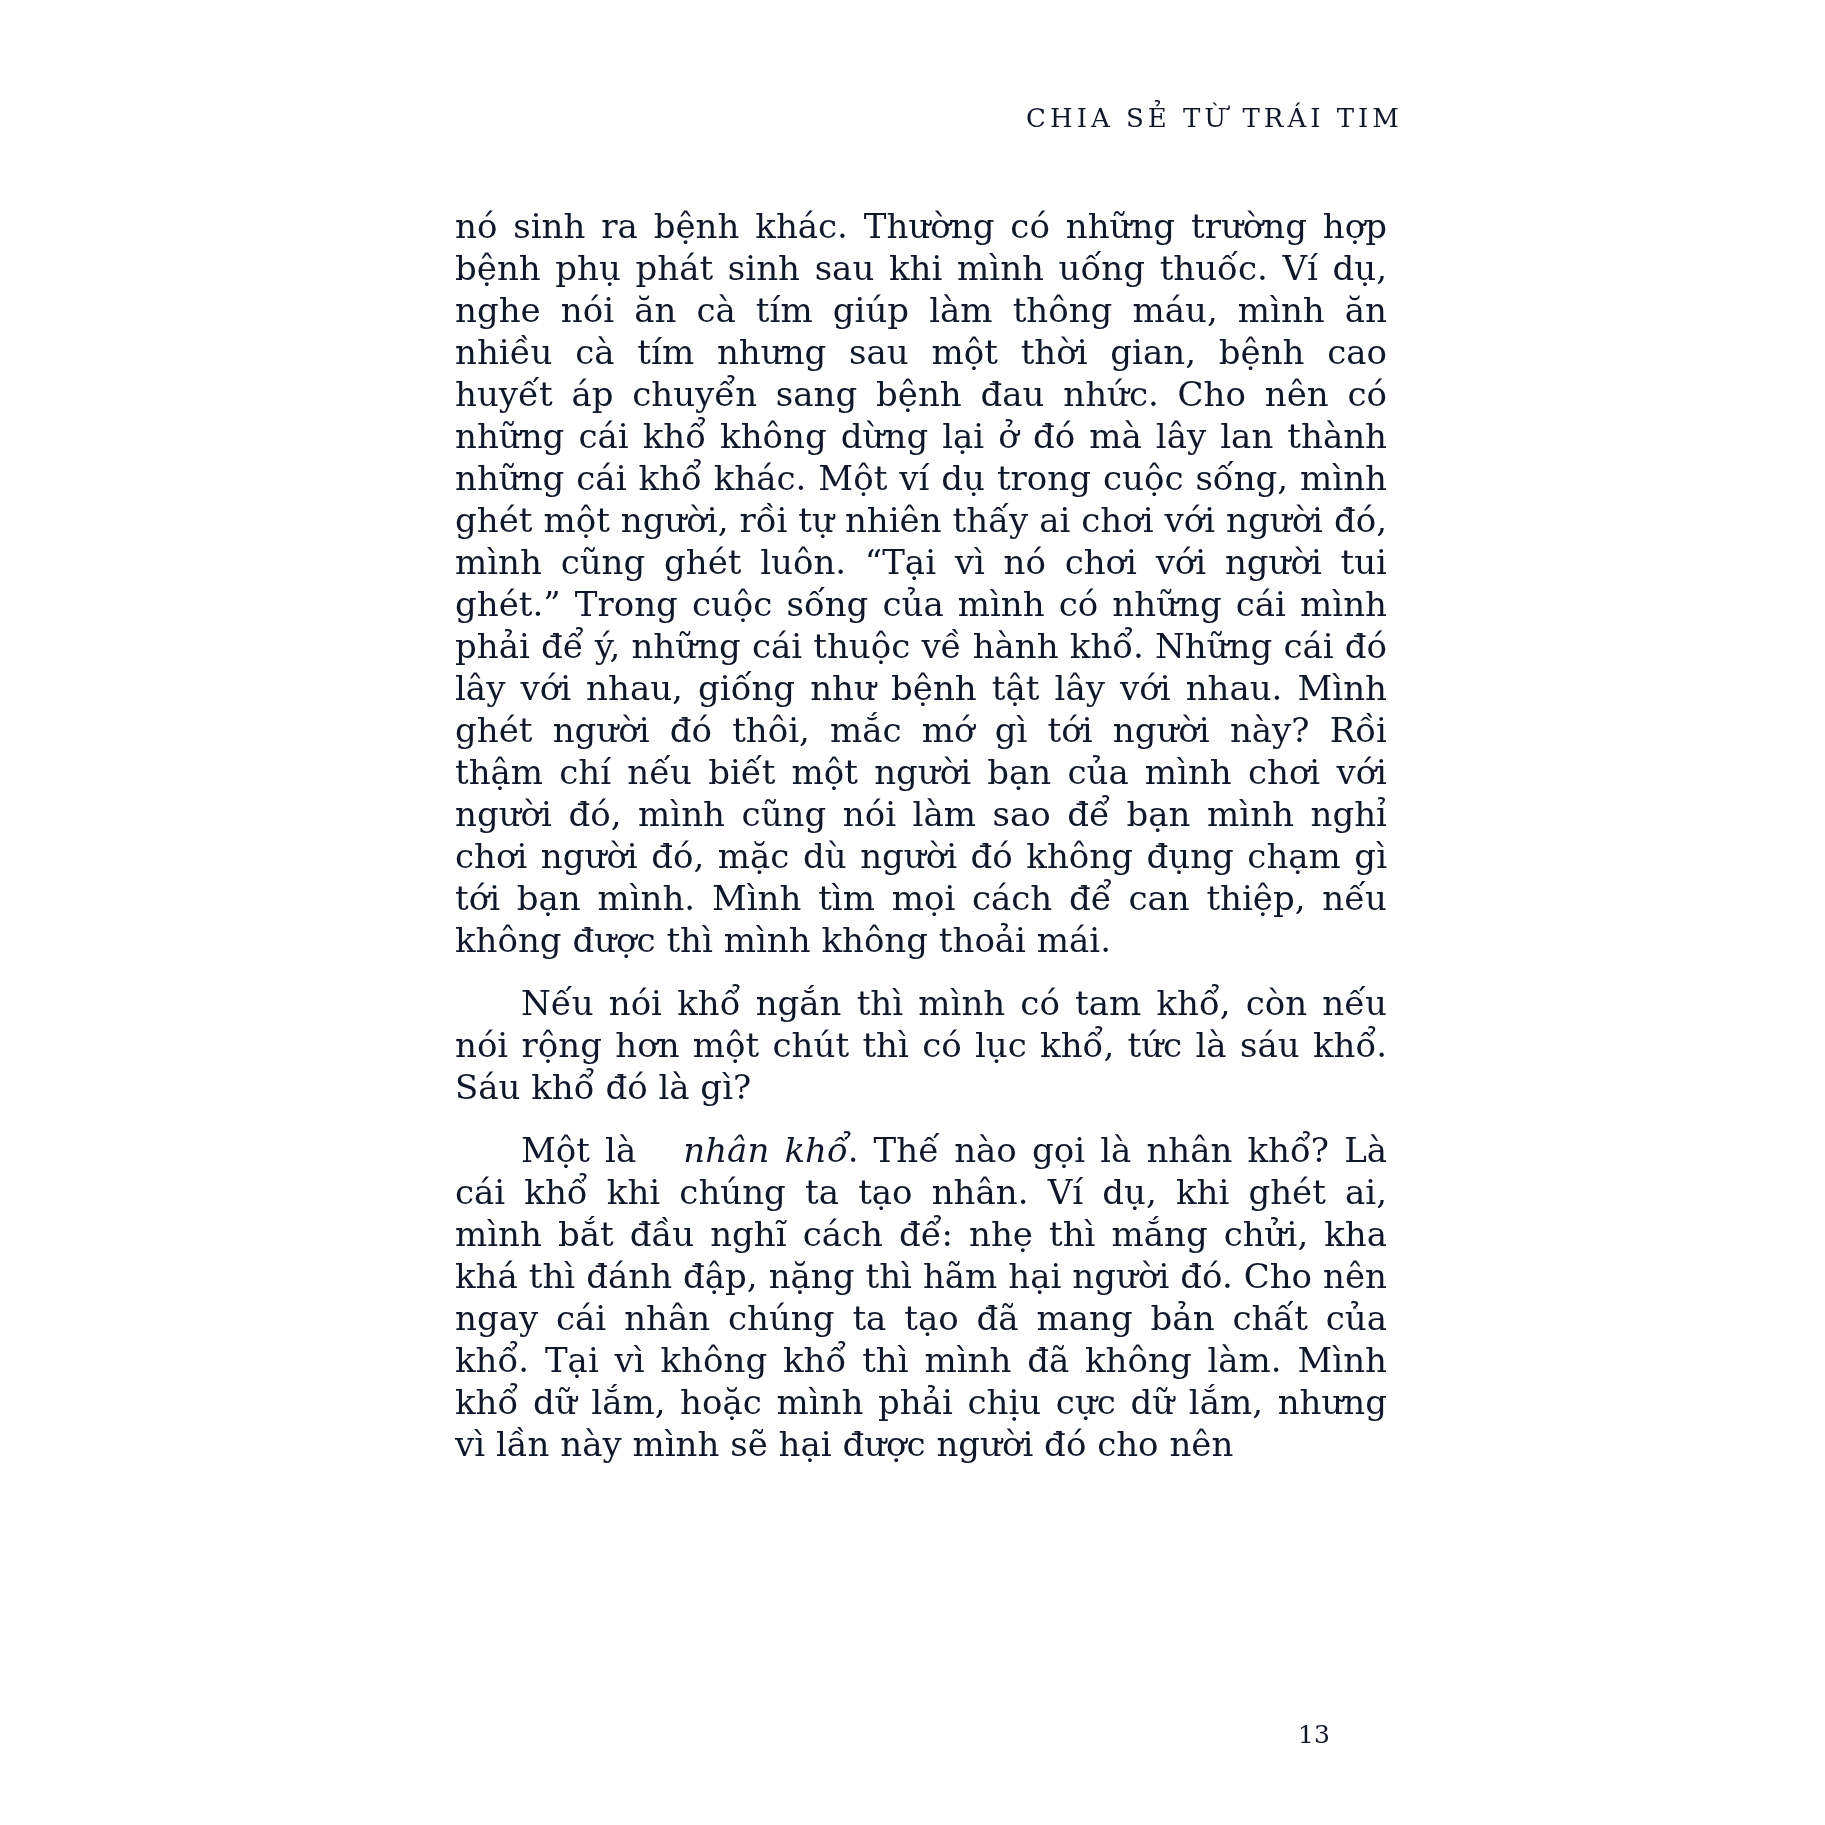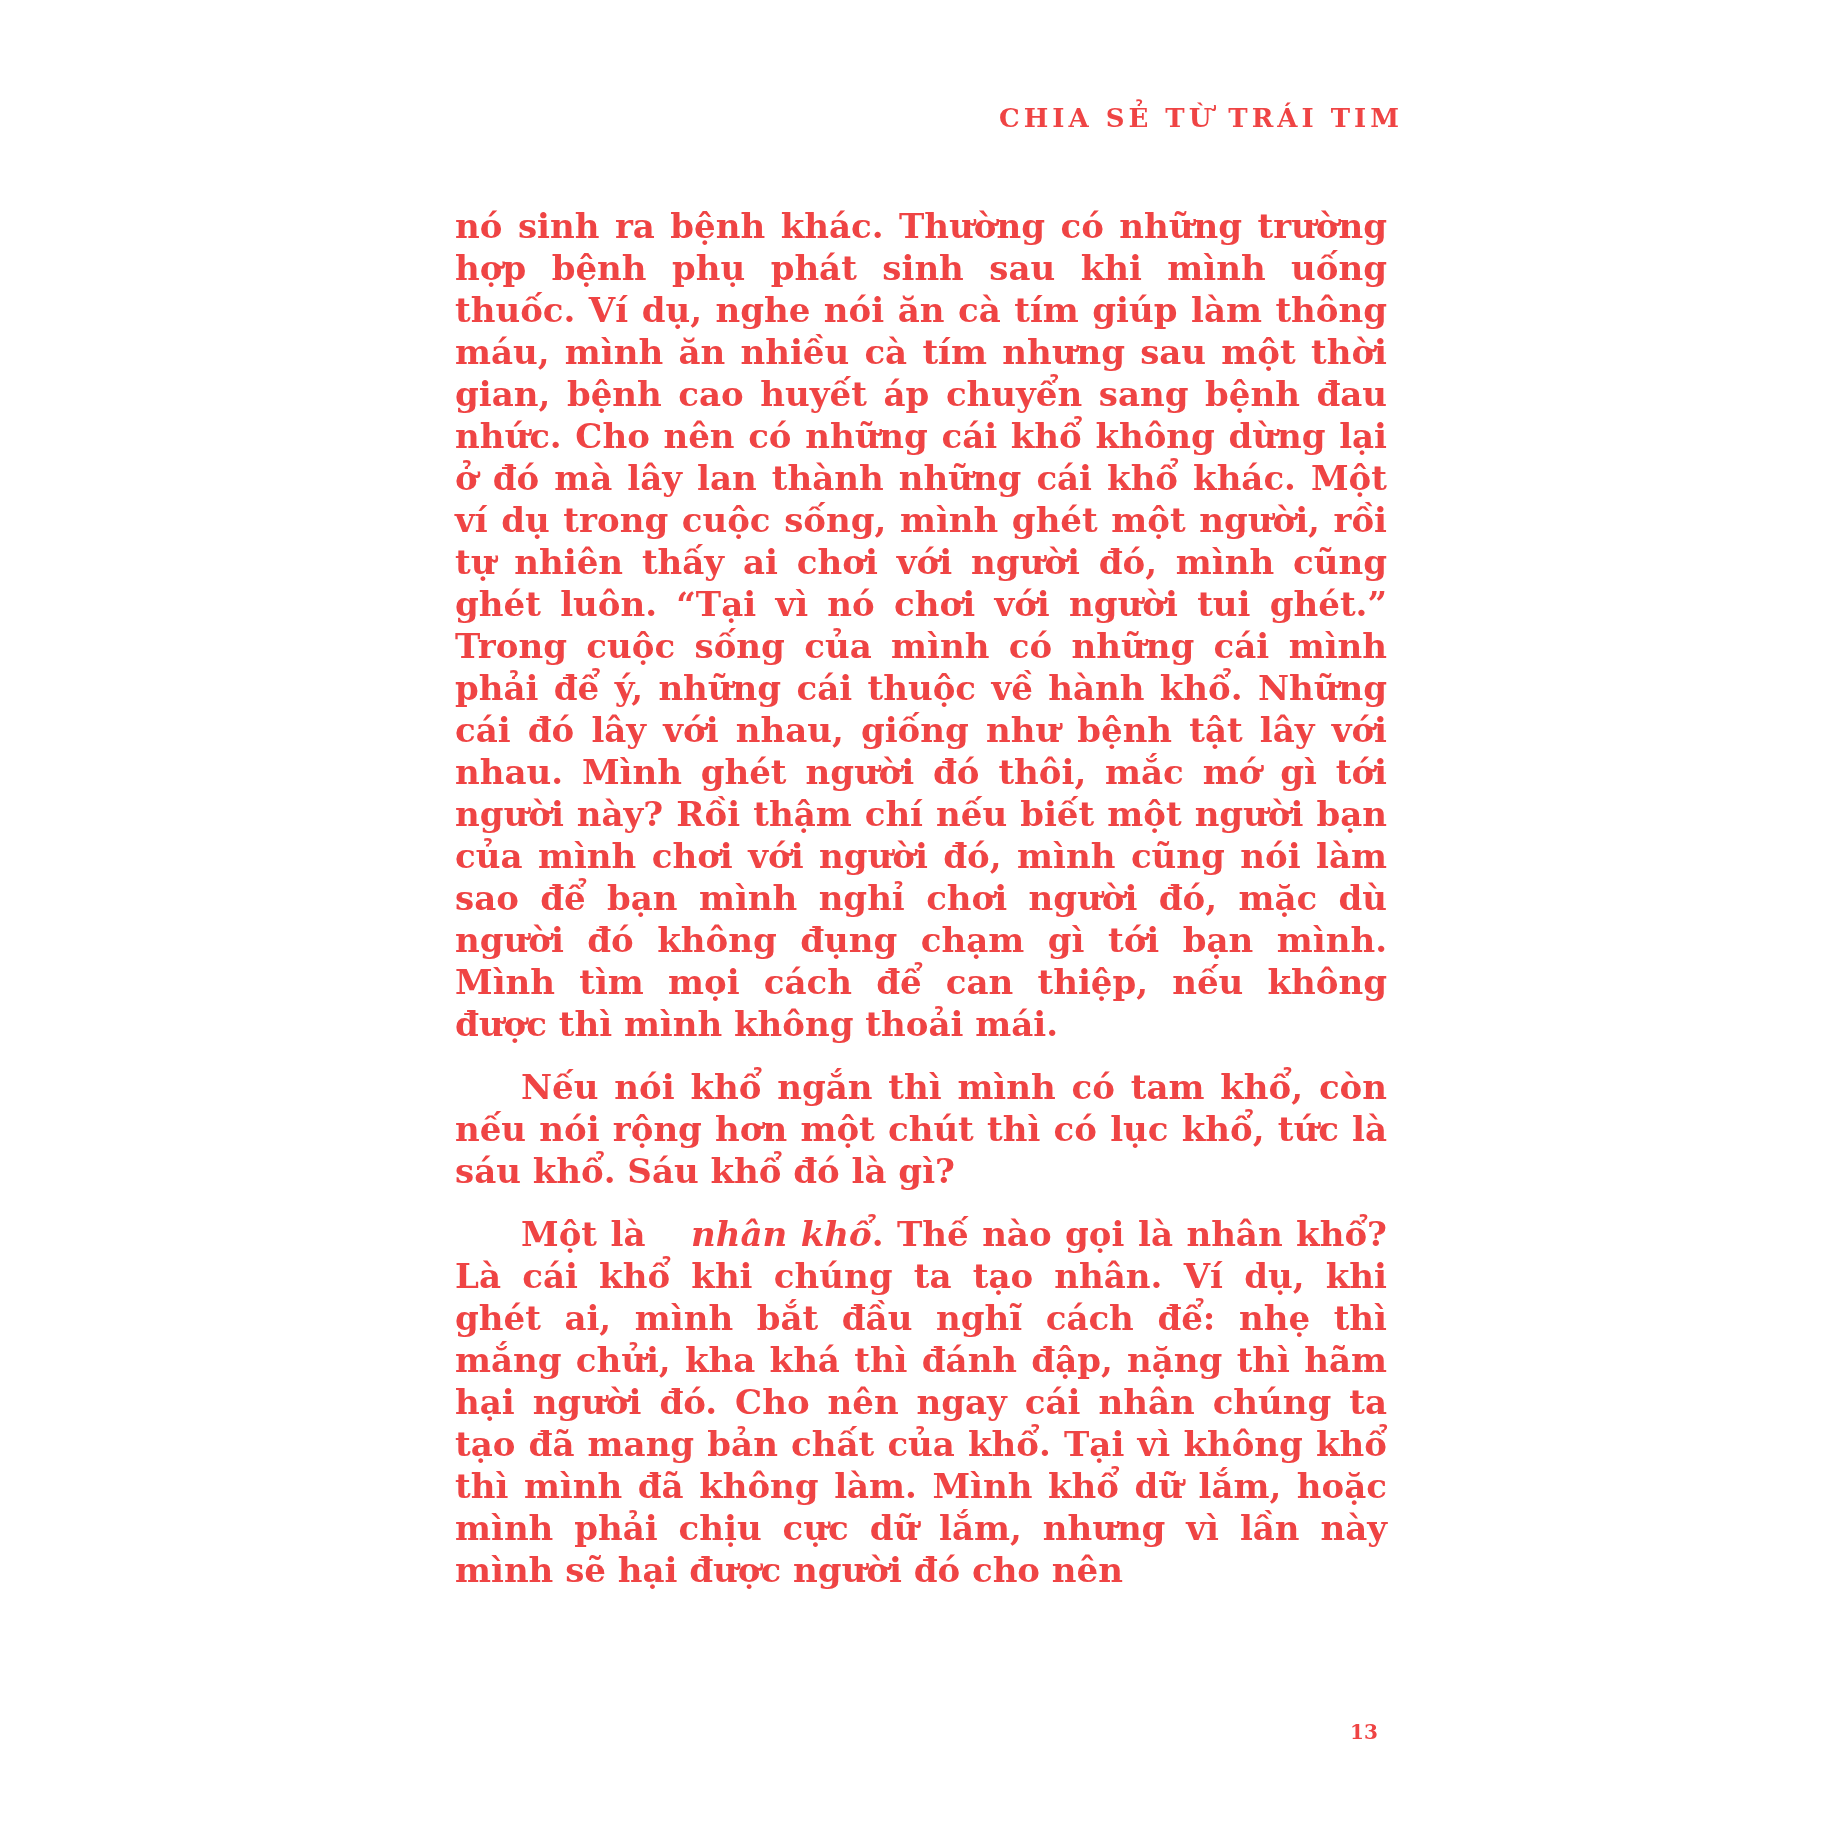--- a/index.html
+++ b/index.html
@@ -28,28 +28,28 @@
     font-size: 34px;
     line-height: 42px;
     text-align: justify;
   }
   .text-block p.para { margin-bottom: 21px; }
   .text-block p.para.indent { text-indent: 66px; }
   .text-block .em { font-style: italic; margin-left: 32px; }
   .page-number {
     position: absolute;
     top: 1720px;
-    left: 1350px;
-    font-size: 20px;
+    left: 1298px;
+    font-size: 25px;
   }
 </style>
 </head>
 <body>
 
-<div class="page" style="color: #ef4444; background: rgb(255, 255, 255); font-weight: bold;">
+<div class="page" style="color: #0f172a; background: rgb(255, 255, 255);">
   <div class="running-head">CHIA SẺ TỪ TRÁI TIM</div>
 
   <div class="text-block">
       <p class="para"><span>nó sinh ra bệnh khác. Thường có những trường hợp bệnh phụ phát sinh sau khi mình uống thuốc. Ví dụ, nghe nói ăn cà tím giúp làm thông máu, mình ăn nhiều cà tím nhưng sau một thời gian, bệnh cao huyết áp chuyển sang bệnh đau nhức. Cho nên có những cái khổ không dừng lại ở đó mà lây lan thành những cái khổ khác. Một ví dụ trong cuộc sống, mình ghét một người, rồi tự nhiên thấy ai chơi với người đó, mình cũng ghét luôn. “Tại vì nó chơi với người tui ghét.” Trong cuộc sống của mình có những cái mình phải để ý, những cái thuộc về hành khổ. Những cái đó lây với nhau, giống như bệnh tật lây với nhau. Mình ghét người đó thôi, mắc mớ gì tới người này? Rồi thậm chí nếu biết một người bạn của mình chơi với người đó, mình cũng nói làm sao để bạn mình nghỉ chơi người đó, mặc dù người đó không đụng chạm gì tới bạn mình. Mình tìm mọi cách để can thiệp, nếu không được thì mình không thoải mái.</span></p>
       <p class="para indent"><span>Nếu nói khổ ngắn thì mình có tam khổ, còn nếu nói rộng hơn một chút thì có lục khổ, tức là sáu khổ. Sáu khổ đó là gì?</span></p>
       <p class="para indent"><span>Một là </span><span class="em">nhân khổ</span><span>. Thế nào gọi là nhân khổ? Là cái khổ khi chúng ta tạo nhân. Ví dụ, khi ghét ai, mình bắt đầu nghĩ cách để: nhẹ thì mắng chửi, kha khá thì đánh đập, nặng thì hãm hại người đó. Cho nên ngay cái nhân chúng ta tạo đã mang bản chất của khổ. Tại vì không khổ thì mình đã không làm. Mình khổ dữ lắm, hoặc mình phải chịu cực dữ lắm, nhưng vì lần này mình sẽ hại được người đó cho nên</span></p>
     </div>
 
   <div class="page-number">13</div>
 </div>

